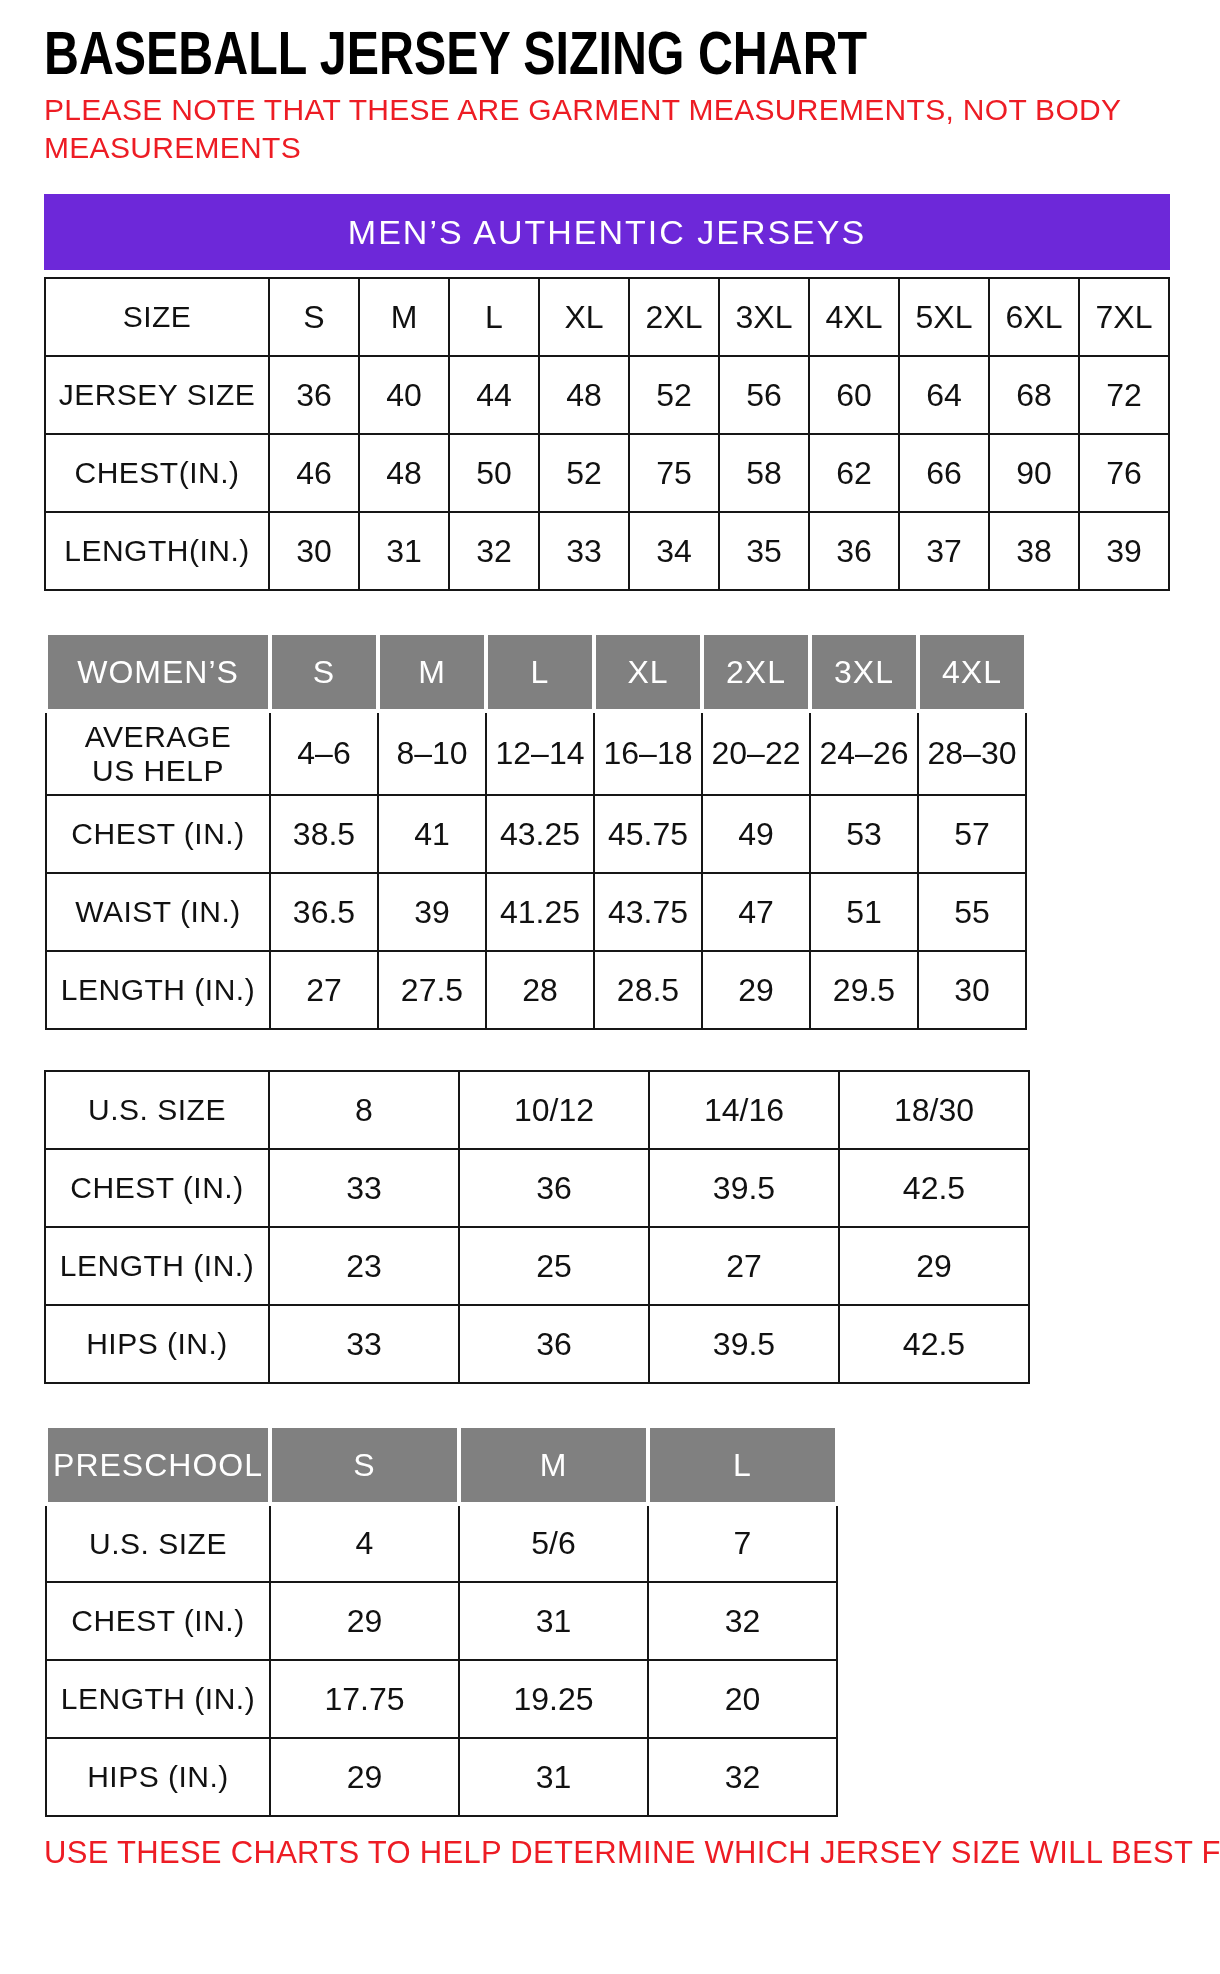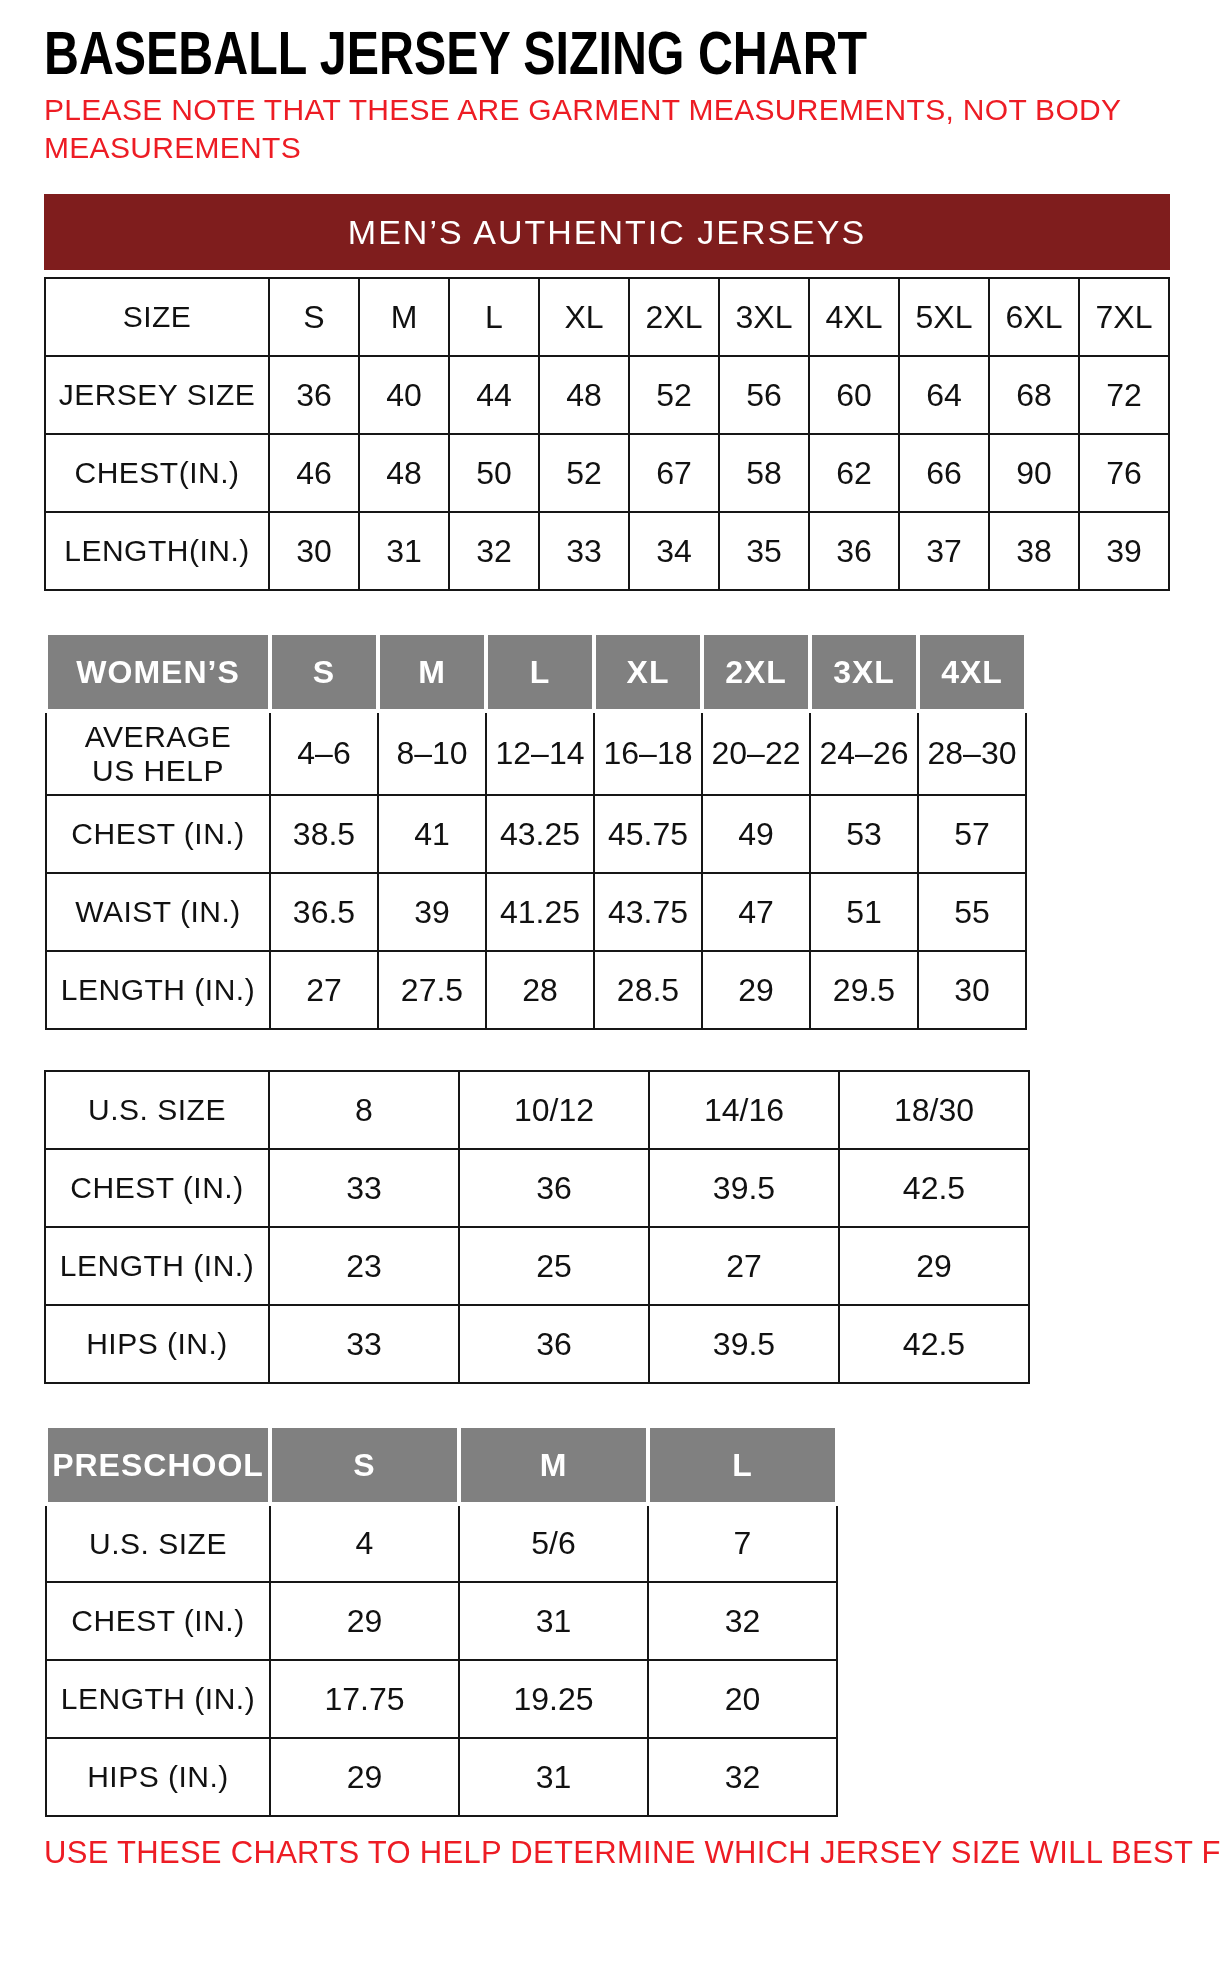--- a/index.html
+++ b/index.html
@@ -26,21 +26,21 @@
   .note {
     color: #ed1c24;
     font-size: 30px;
     line-height: 1.25;
     max-width: 1080px;
     margin-top: 6px;
     letter-spacing: 0.3px;
   }
 
   .banner {
-    background: #7f1d1d;
+    background: #6d28d9;
     color: #ffffff;
     font-size: 34px;
     letter-spacing: 2px;
     height: 76px;
     width: 1126px;
     display: flex;
     align-items: center;
     justify-content: center;
     margin-top: 28px;
     margin-bottom: 7px;
@@ -53,21 +53,21 @@
     vertical-align: middle;
     font-size: 32px;
     height: 78px;
     padding: 0 4px;
     background: #ffffff;
   }
   .grid th {
     background: #808080;
     color: #ffffff;
     border: 4px solid #ffffff;
-    font-weight: 700;
+    font-weight: 400;
     font-size: 32px;
     letter-spacing: 1px;
     height: 78px;
     text-align: center;
     vertical-align: middle;
   }
   .grid td.lbl {
     font-size: 30px;
     letter-spacing: 0.5px;
     white-space: pre-line;
@@ -143,21 +143,21 @@
         <td>64</td>
         <td>68</td>
         <td>72</td>
       </tr>
       <tr>
         <td class="lbl">CHEST(IN.)</td>
         <td>46</td>
         <td>48</td>
         <td>50</td>
         <td>52</td>
-        <td>67</td>
+        <td>75</td>
         <td>58</td>
         <td>62</td>
         <td>66</td>
         <td>90</td>
         <td>76</td>
       </tr>
       <tr>
         <td class="lbl">LENGTH(IN.)</td>
         <td>30</td>
         <td>31</td>

